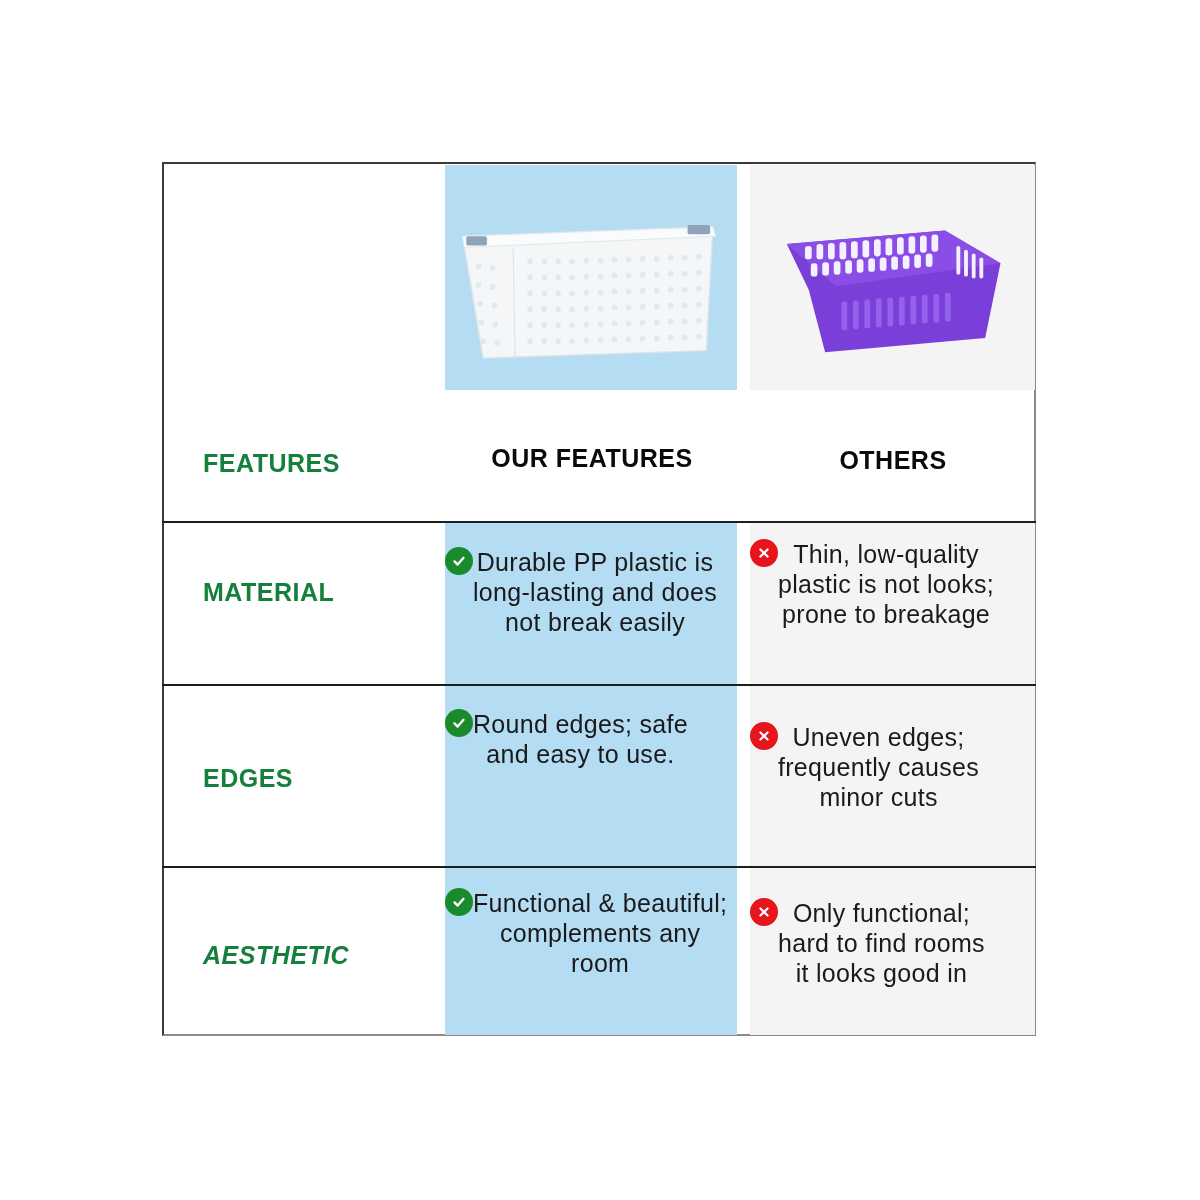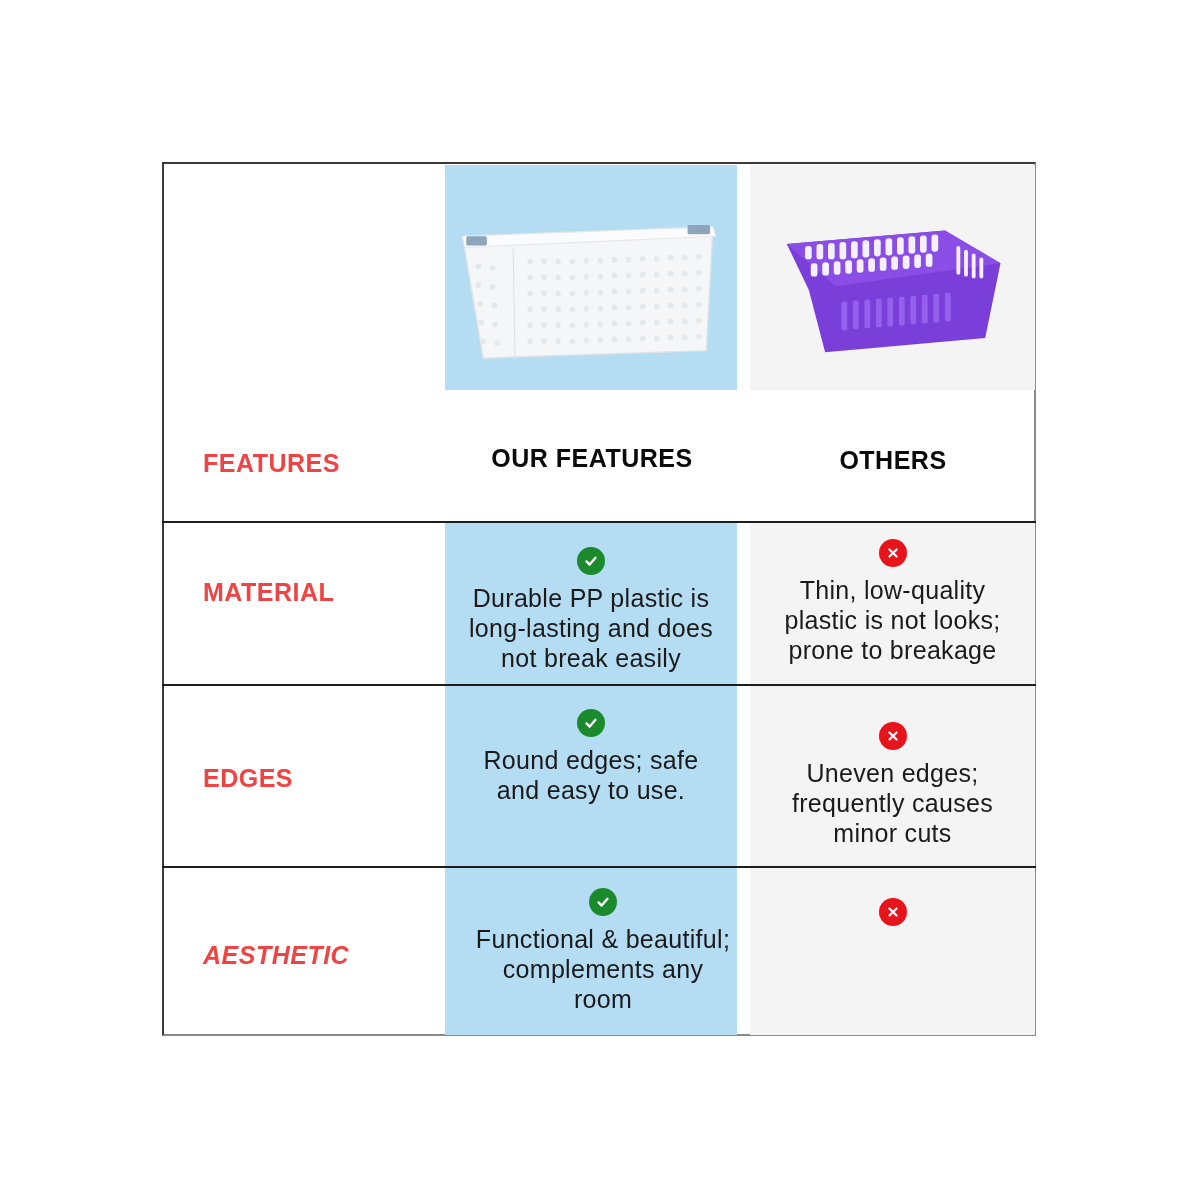--- a/index.html
+++ b/index.html
@@ -12,29 +12,29 @@
     border-left: 2px solid #3a3a3a; border-top: 2px solid #3a3a3a;
     border-right: 2px solid #8a8a8a; border-bottom: 2px solid #8a8a8a;
     box-sizing: border-box;
   }
   .panel { position: absolute; }
   .blue { background: #b4dcf3; }
   .gray { background: #f4f4f4; }
   .divider { position: absolute; left: 162px; width: 874px; height: 2px; background: #1e1e1e; }
   .label {
     position: absolute; left: 203px; font-weight: 700; font-size: 25px; letter-spacing: 0.5px;
-    color: #ef4444; transform: translateY(-50%); white-space: nowrap;
+    color: #15803d; transform: translateY(-50%); white-space: nowrap;
   }
   .colhead {
     position: absolute; font-weight: 700; font-size: 25px; letter-spacing: 0.5px; color: #0a0a0a;
     text-align: center; transform: translate(-50%, -50%); white-space: nowrap;
   }
   .cell {
     position: absolute; text-align: center; font-size: 25px; line-height: 30px; color: #1a1a1a;
-    display: flex; flex-direction: column; align-items: center;
+    display: flex; flex-direction: row; align-items: flex-start;
   }
   .cell .txt { white-space: pre-line; letter-spacing: 0.3px; }
   .icon { width: 28px; height: 28px; border-radius: 50%; display: flex; align-items: center; justify-content: center; margin-bottom: 8px; }
   .icon svg { width: 18px; height: 18px; }
   .basket { position: absolute; }
 </style>
 </head>
 <body>
 
 <div class="table"></div>
@@ -250,13 +250,16 @@
   <div class="txt">Functional &amp; beautiful;
 complements any
 room</div>
 </div>
 <div class="cell" style="left:750px; width:285px; top:898px;">
   <div class="icon" style="background:#e8141c;">
     <svg viewBox="0 0 20 20">
         <path d="M6,6 L14,14 M14,6 L6,14" stroke="#fff" stroke-width="2.4" stroke-linecap="round"></path>
       </svg>
   </div>
+  <div class="txt">Only functional;
+hard to find rooms
+it looks good in</div>
 </div>
 
 </body></html>

